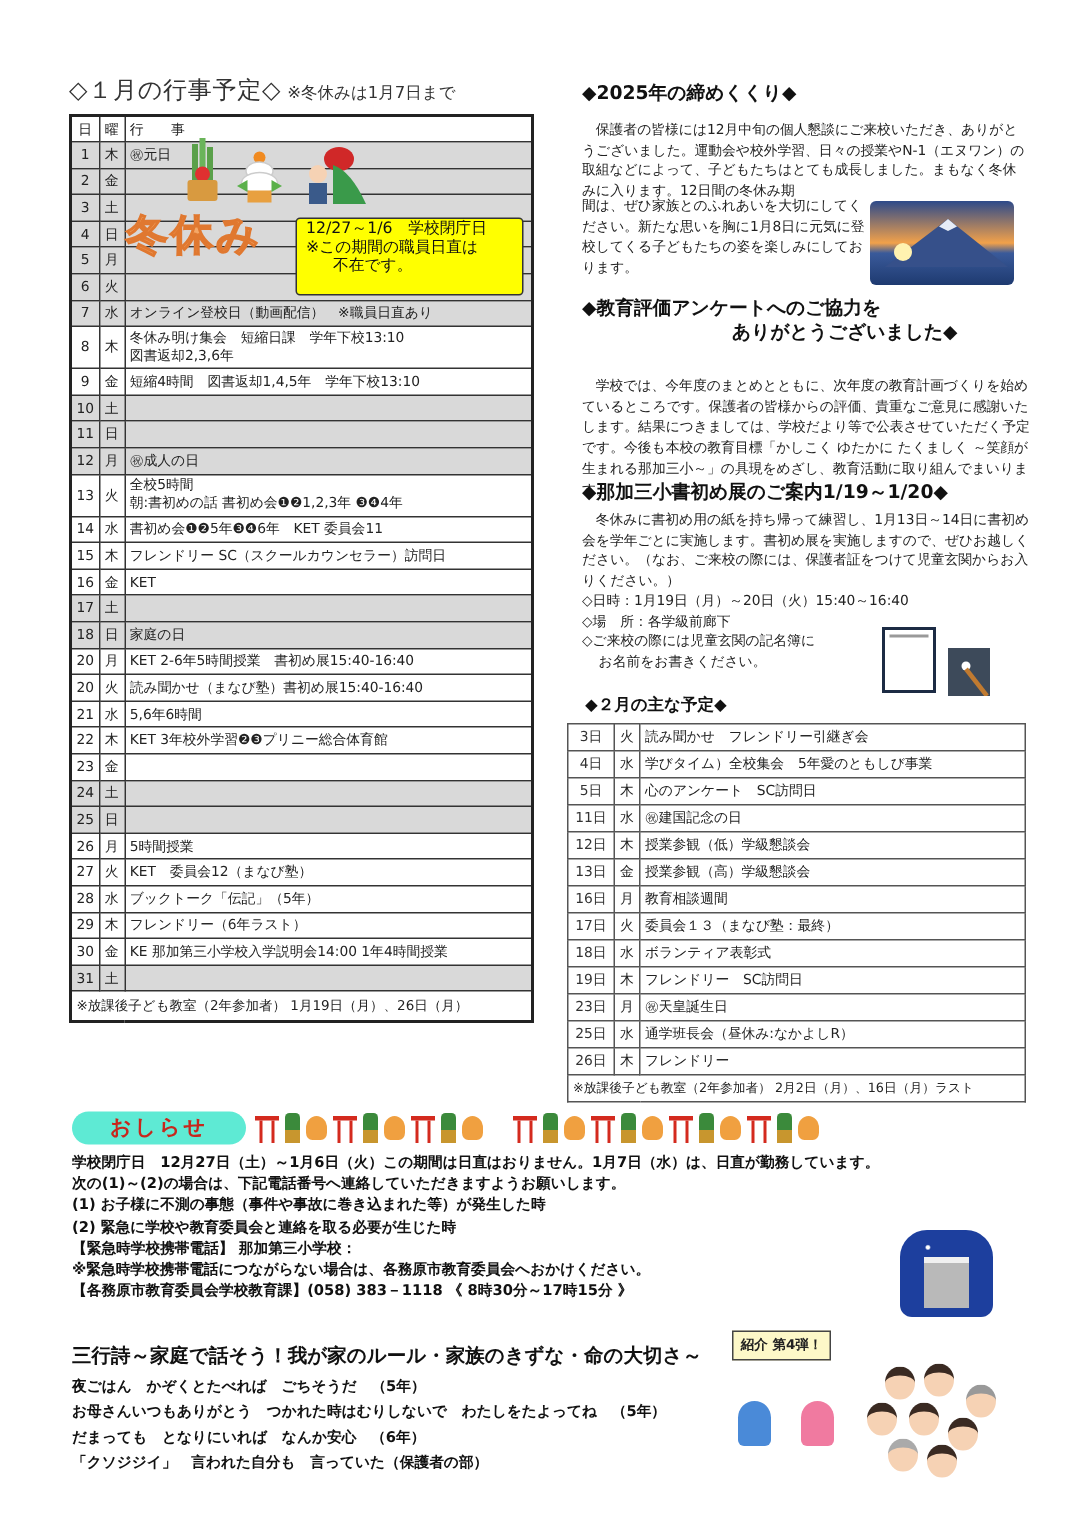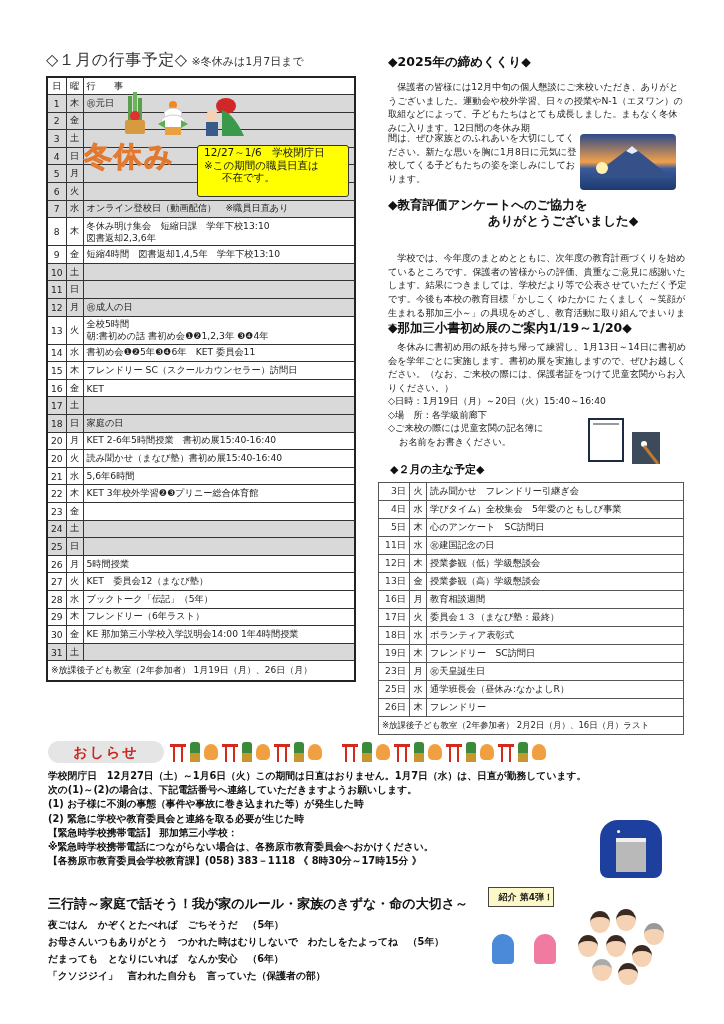--- a/index.html
+++ b/index.html
@@ -43,42 +43,42 @@
   .sec3-p { left: 388px; top: 340px; width: 300px; }
   .sec3-list { left: 388px; top: 394px; width: 230px; }
   .sec3-list .sub { padding-left: 1.2em; }
   .paper { left: 588px; top: 418px; width: 36px; height: 44px; border: 2.5px solid #1c2b44; background: #fff; }
   .paper::before { content: ""; position: absolute; left: 3px; right: 3px; top: 3px; height: 2px; background: #999; }
   .suzuri { left: 632px; top: 432px; width: 28px; height: 32px; background: #3d4a5a; }
   .feb-h { left: 390px; top: 462px; font-size: 11px; }
 
   .feb-table { position: absolute; left: 378px; top: 482px; width: 306px; border: 1.5px solid #333; border-collapse: collapse; font-size: 9.2px; table-layout: fixed; }
   .feb-table td { border: 1px solid #555; height: 18px; padding: 0 3px; white-space: nowrap; overflow: hidden; }
-  .feb-table td.d { width: 31px; text-align: right; color: #333; }
+  .feb-table td.d { width: 31px; text-align: center; color: #333; }
   .feb-table td.w { width: 17px; text-align: center; padding: 0; }
   .feb-table td.foot { font-size: 8.5px; height: 18px; }
 
   
-  .oshirase { position: absolute; left: 48px; top: 741px; width: 116px; height: 22px; border-radius: 11px; background: #e5e5e5; color: #c8261c; font-weight: bold; font-size: 14px; text-align: center; line-height: 22px; letter-spacing: 2px; }
+  .oshirase { position: absolute; left: 48px; top: 741px; width: 116px; height: 22px; border-radius: 11px; background: #5eead4; color: #c8261c; font-weight: bold; font-size: 14px; text-align: center; line-height: 22px; letter-spacing: 2px; }
   .deco-strip { position: absolute; left: 170px; top: 740px; width: 510px; height: 24px; display: flex; gap: 4px; align-items: center; }
   .torii { width: 16px; height: 20px; position: relative; }
   .torii::before { content: ""; position: absolute; left: 0; right: 0; top: 2px; height: 3px; background: #d42a1e; }
   .torii::after { content: ""; position: absolute; left: 3px; right: 3px; top: 5px; bottom: 0; border-left: 2.5px solid #d42a1e; border-right: 2.5px solid #d42a1e; }
   .kado-s { width: 10px; height: 20px; background: linear-gradient(#3b8a3b 55%, #c8962e 55%); border-radius: 3px 3px 0 0; }
   .dog-s { width: 14px; height: 16px; background: #f0a040; border-radius: 50% 50% 30% 30%; }
   .gap-s { width: 12px; }
 
   .notice { position: absolute; left: 48px; top: 769px; width: 640px; font-size: 9.8px; line-height: 14.2px; color: #111; font-weight: bold; }
   .notice .ln { white-space: nowrap; }
   .shrine { position: absolute; left: 600px; top: 820px; width: 62px; height: 58px; border-radius: 18px 18px 8px 8px; background: radial-gradient(circle at 30% 20%, #ffffff 1px, transparent 2px), radial-gradient(circle at 70% 40%, #ffffff 1px, transparent 2px), #1d3f9e; }
   .shrine::after { content: ""; position: absolute; left: 16px; top: 18px; width: 30px; height: 30px; background: #b9b9b9; border-top: 4px solid #f0f0f0; }
 
   
   .poem-title { position: absolute; left: 48px; top: 895px; font-size: 13px; font-weight: bold; color: #111; white-space: nowrap; }
-  .callout { position: absolute; left: 488px; top: 887px; width: 66px; height: 20px; background: #fdf8c8; border: 1px solid #444; font-size: 9px; font-weight: bold; text-align: right; line-height: 18px; }
+  .callout { position: absolute; left: 488px; top: 887px; width: 66px; height: 20px; background: #fdf8c8; border: 1px solid #444; font-size: 9px; font-weight: bold; text-align: center; line-height: 18px; }
   .poems { position: absolute; left: 48px; top: 916px; font-size: 9.8px; line-height: 17px; font-weight: bold; color: #111; }
   .poems .ln { white-space: nowrap; }
   .kids { position: absolute; left: 488px; top: 930px; width: 76px; height: 36px; }
   .kid { position: absolute; width: 22px; height: 30px; border-radius: 11px 11px 4px 4px; }
   .crowd { position: absolute; left: 572px; top: 905px; width: 104px; height: 82px; }
   .face { position: absolute; width: 20px; height: 22px; border-radius: 50%; background: #f6d2b4; border-top: 6px solid #3a2a22; }
 </style>
 </head>
 <body>
 

